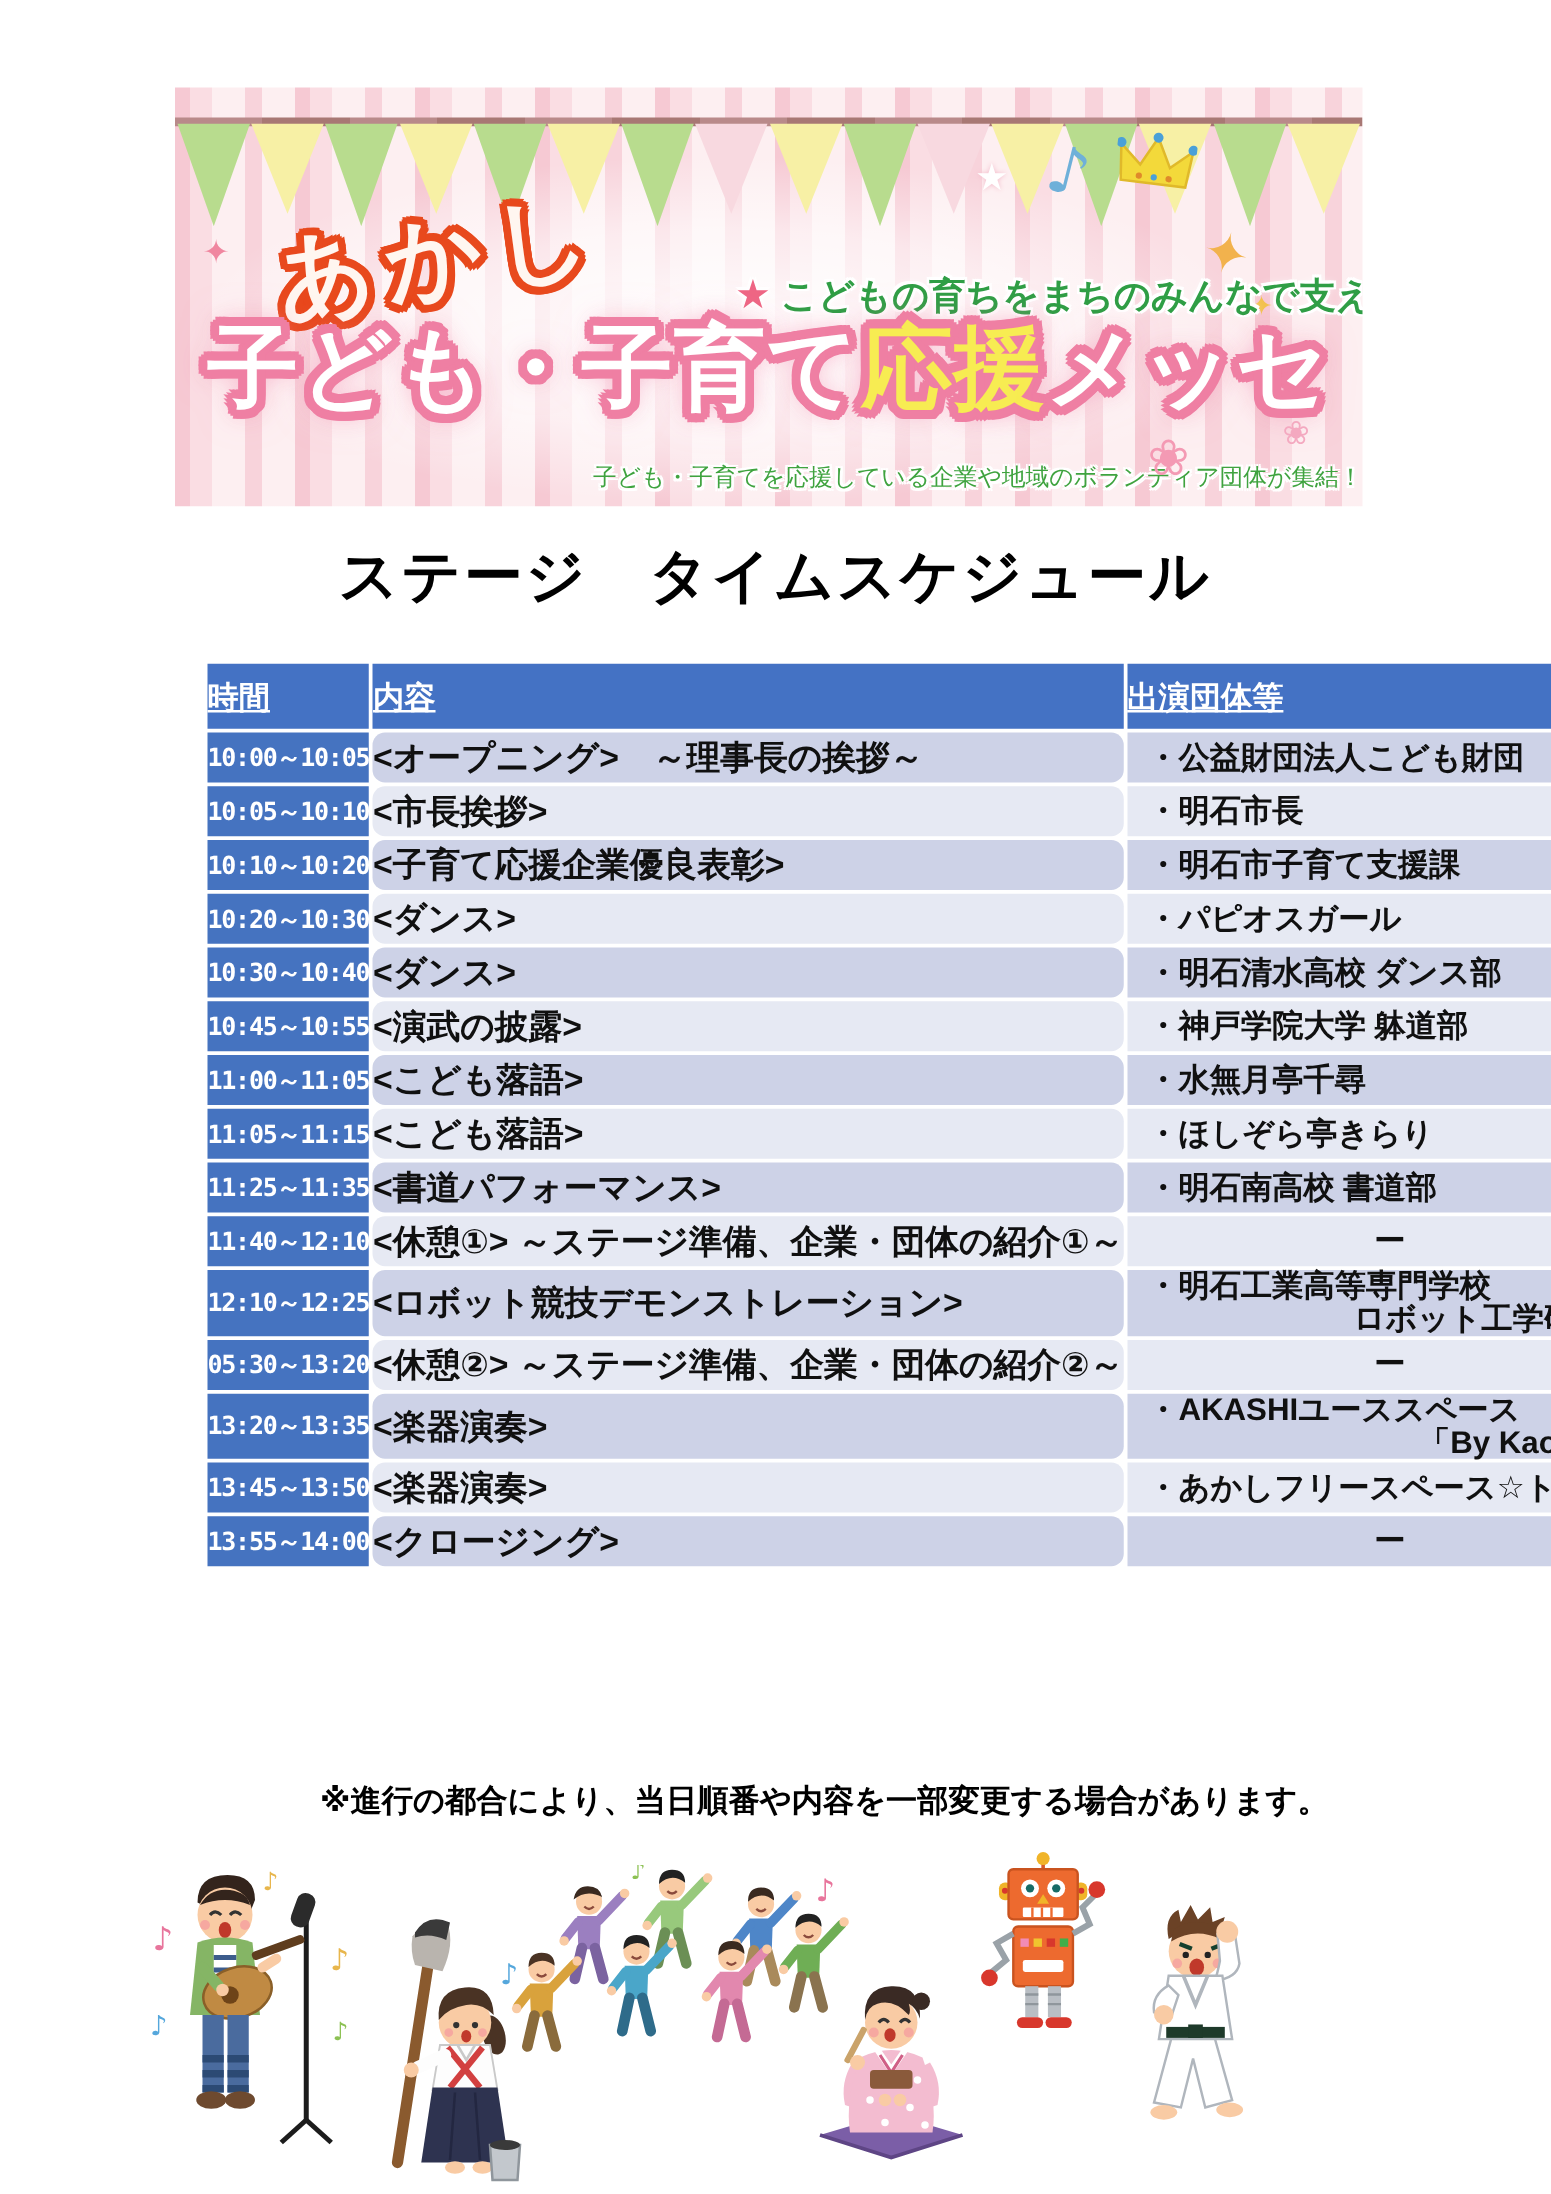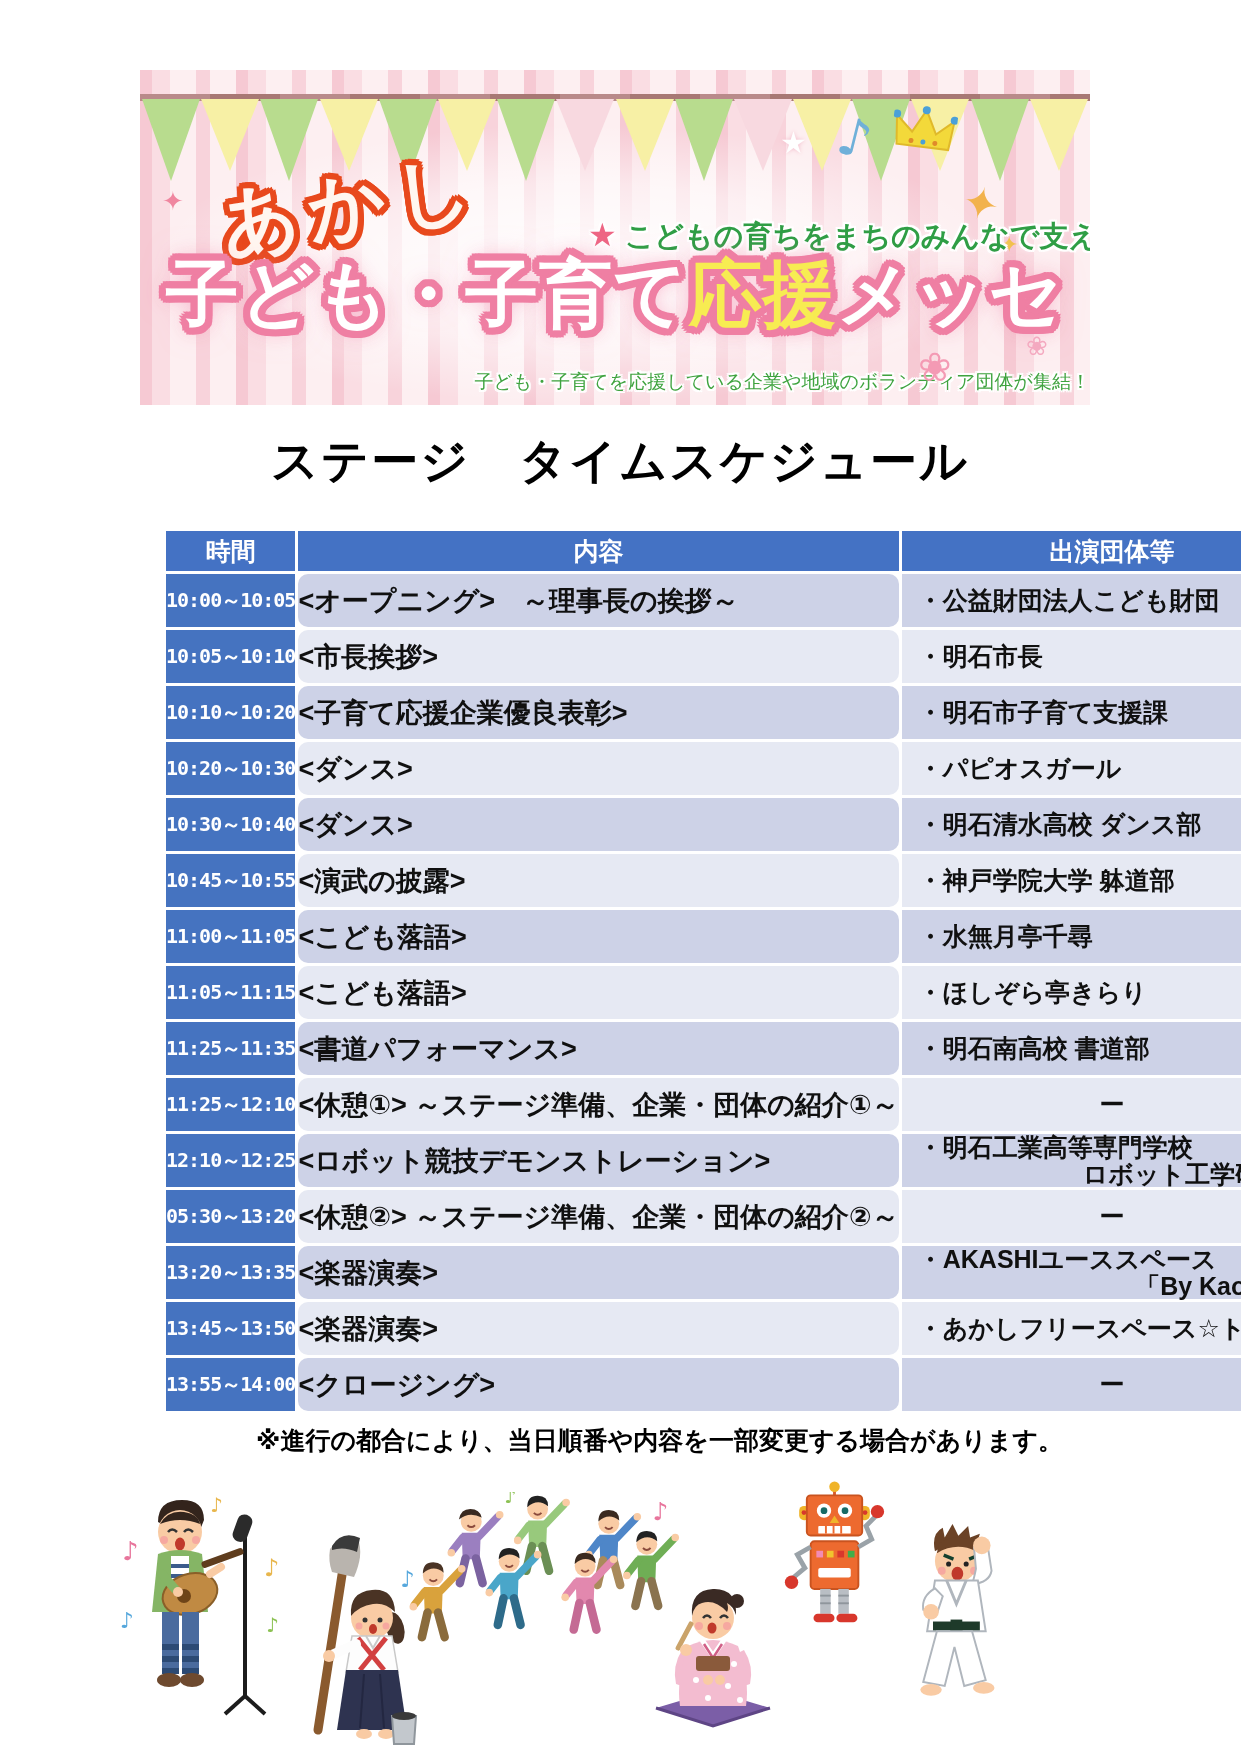--- a/index.html
+++ b/index.html
@@ -85,24 +85,24 @@
     text-align:center;font-size:47px;font-weight:bold;color:#000;letter-spacing:2px;white-space:nowrap;
   }
   .date-note{position:absolute;right:168px;top:490px;font-size:25px;color:#000;white-space:nowrap;}
 
   
   table.schedule{
     position:absolute;left:163px;top:528px;
     border-collapse:separate;border-spacing:3px;table-layout:fixed;
   }
   table.schedule th{
-    height:40px;background:var(--header-blue,#4472c4);color:#fff;
-    font-size:25px;font-weight:bold;text-align:center;padding:0;
-  }
-  table.schedule td{height:53px;padding:0;vertical-align:middle;}
+    height:52px;background:var(--header-blue,#4472c4);color:#fff;
+    font-size:25px;font-weight:bold;text-align:left;padding:0;text-decoration:underline;
+  }
+  table.schedule td{height:40px;padding:0;vertical-align:middle;}
   td.time-cell{
     background:var(--time-blue,#4573c0);color:#fff;text-align:center;white-space:nowrap;
     font-family:"DejaVu Sans Mono","Liberation Mono",monospace;
     font-size:20px;font-weight:700;letter-spacing:-1px;
   }
   tr.band-dark td.content-cell, tr.band-dark td.performer-cell{background:var(--row-dark,#cdd2e7);}
   tr.band-light td.content-cell, tr.band-light td.performer-cell{background:var(--row-light,#e6e9f3);}
   td.content-cell{font-size:27px;font-weight:600;padding-left:14px;white-space:nowrap;color:#101010;border-radius:10px;}
   td.performer-cell{font-size:25px;font-weight:600;color:#101010;line-height:1.05;}
   td.performer-cell div{padding-left:16px;white-space:nowrap;}
@@ -254,21 +254,21 @@
           </td>
         </tr>
         <tr class="band-dark">
           <td class="time-cell">11:25～11:35</td>
           <td class="content-cell">&lt;書道パフォーマンス&gt;</td>
           <td class="performer-cell">
             <div>・明石南高校 書道部</div>
           </td>
         </tr>
         <tr class="band-light">
-          <td class="time-cell">11:25～12:10</td>
+          <td class="time-cell">11:40～12:10</td>
           <td class="content-cell">&lt;休憩①&gt; ～ステージ準備、企業・団体の紹介①～</td>
           <td class="performer-cell centered">
             <div>ー</div>
           </td>
         </tr>
         <tr class="band-dark">
           <td class="time-cell">12:10～12:25</td>
           <td class="content-cell">&lt;ロボット競技デモンストレーション&gt;</td>
           <td class="performer-cell">
             <div>・明石工業高等専門学校</div>

